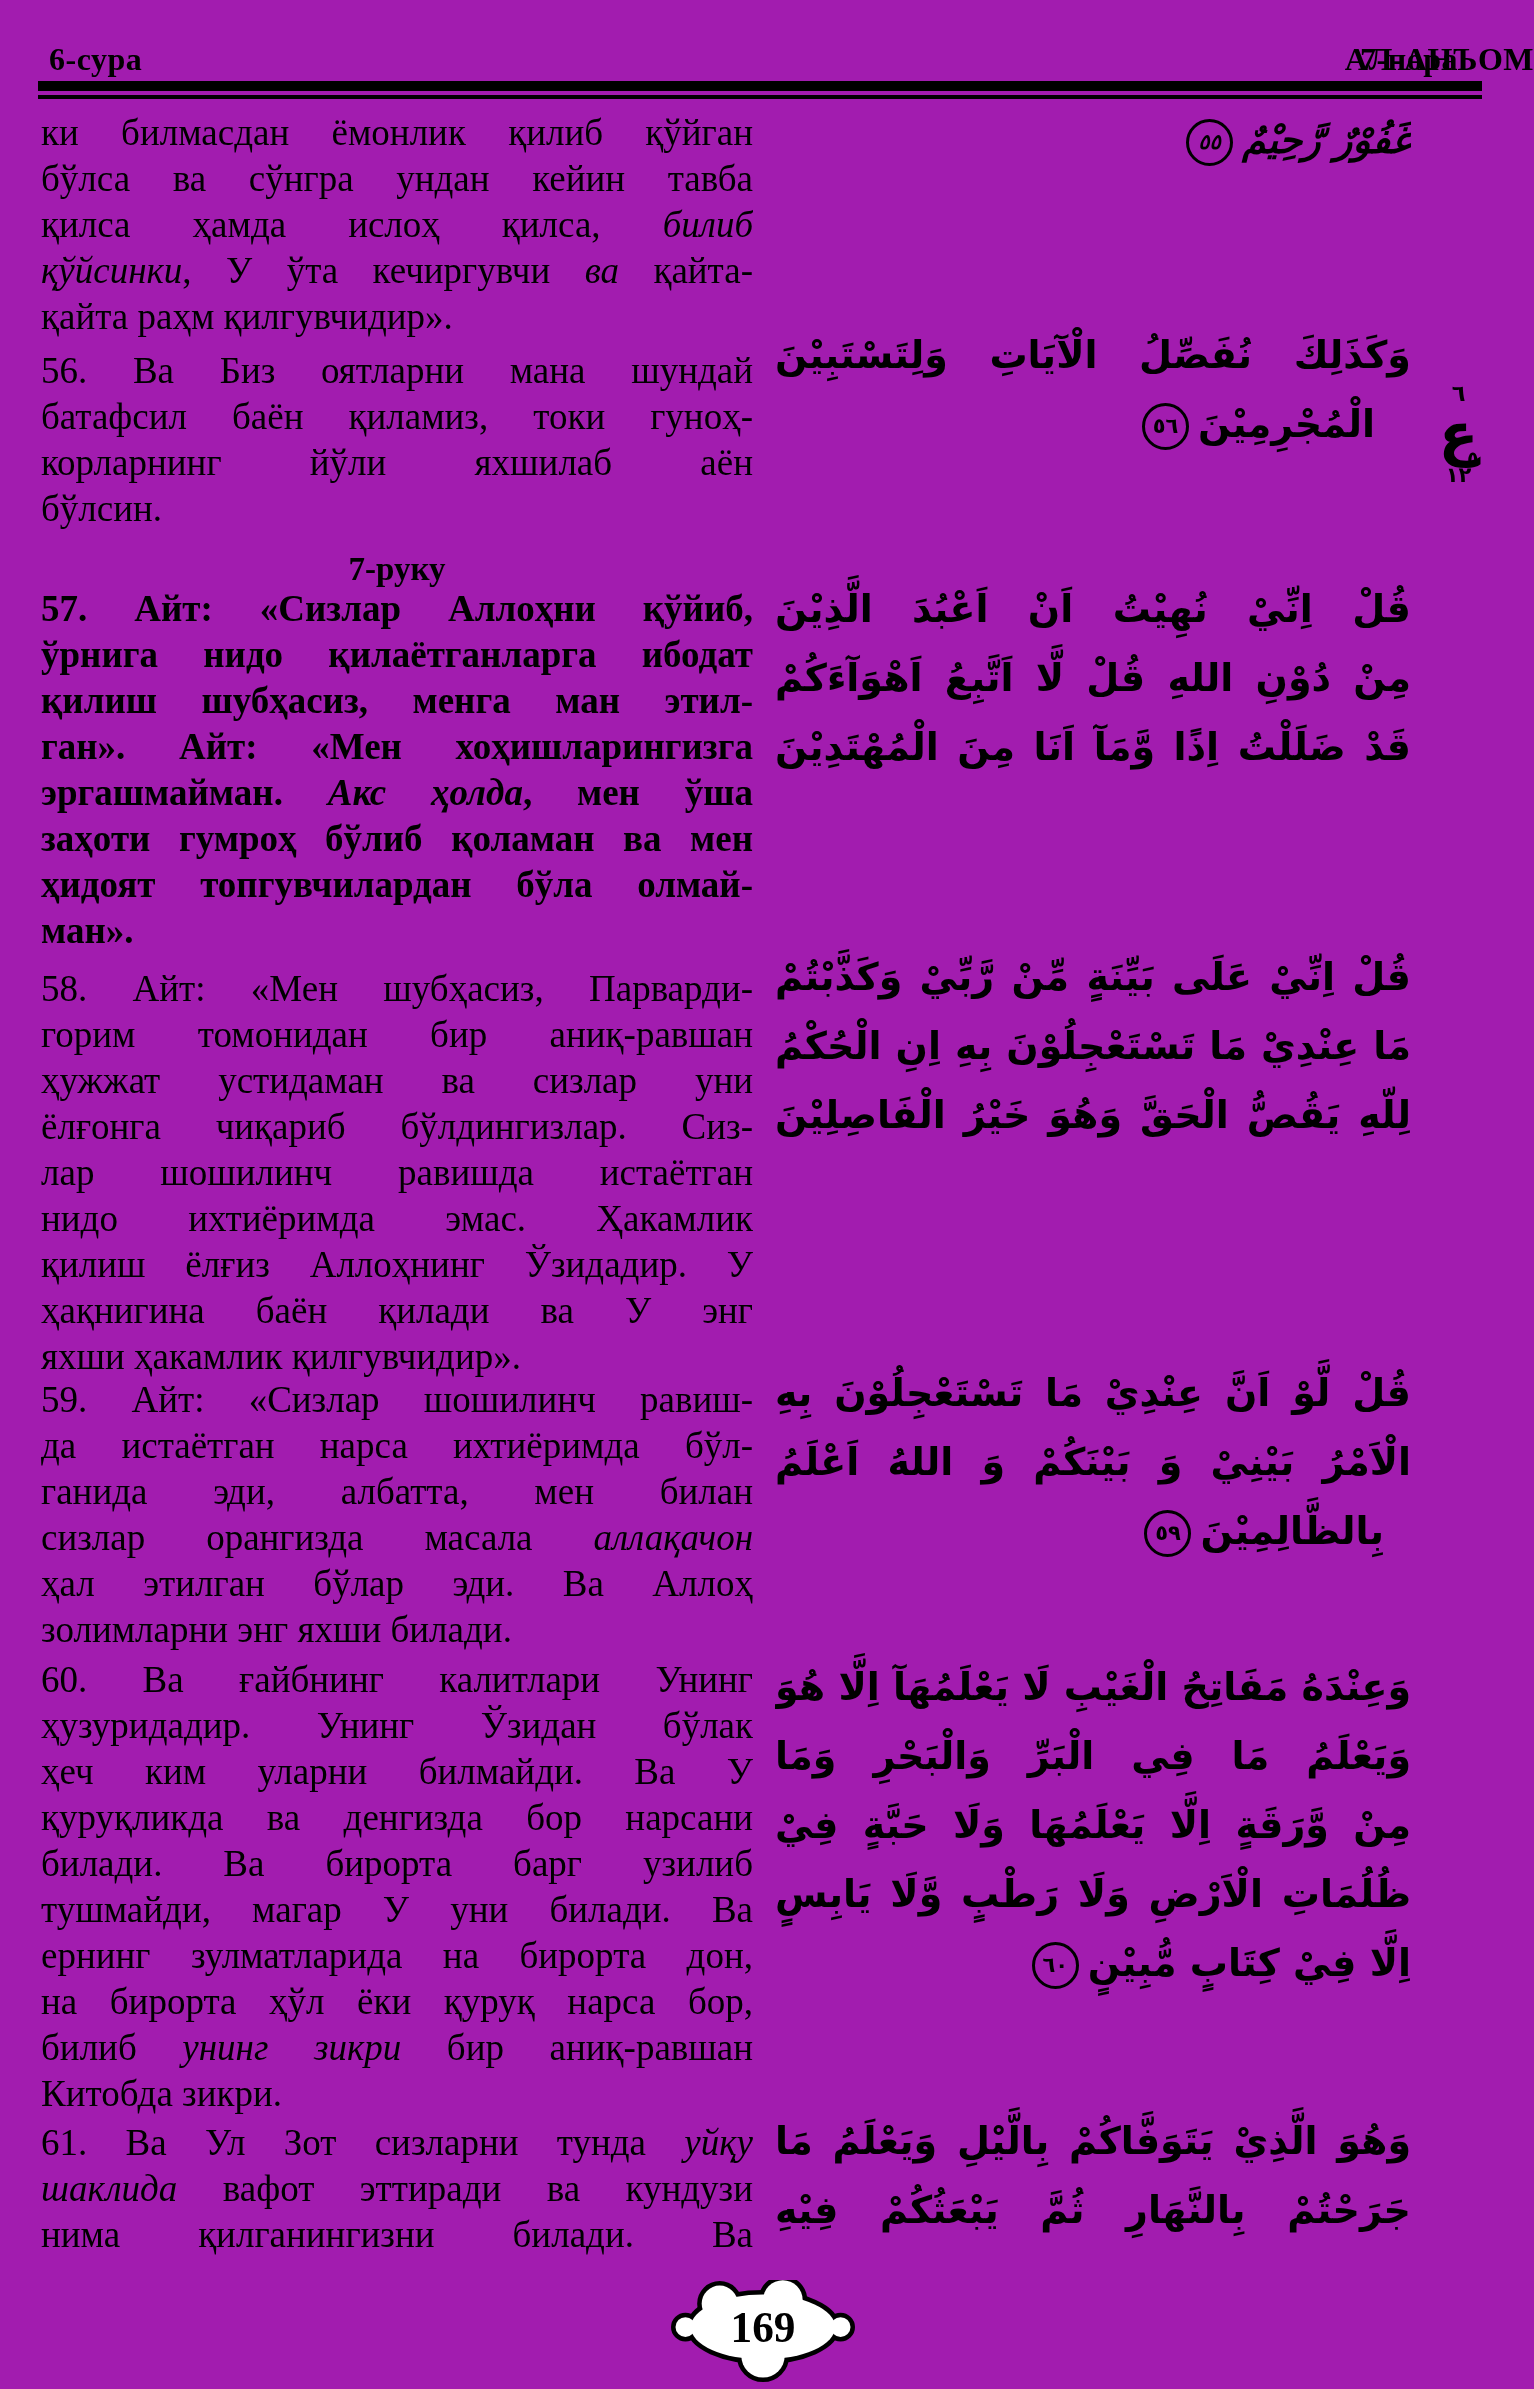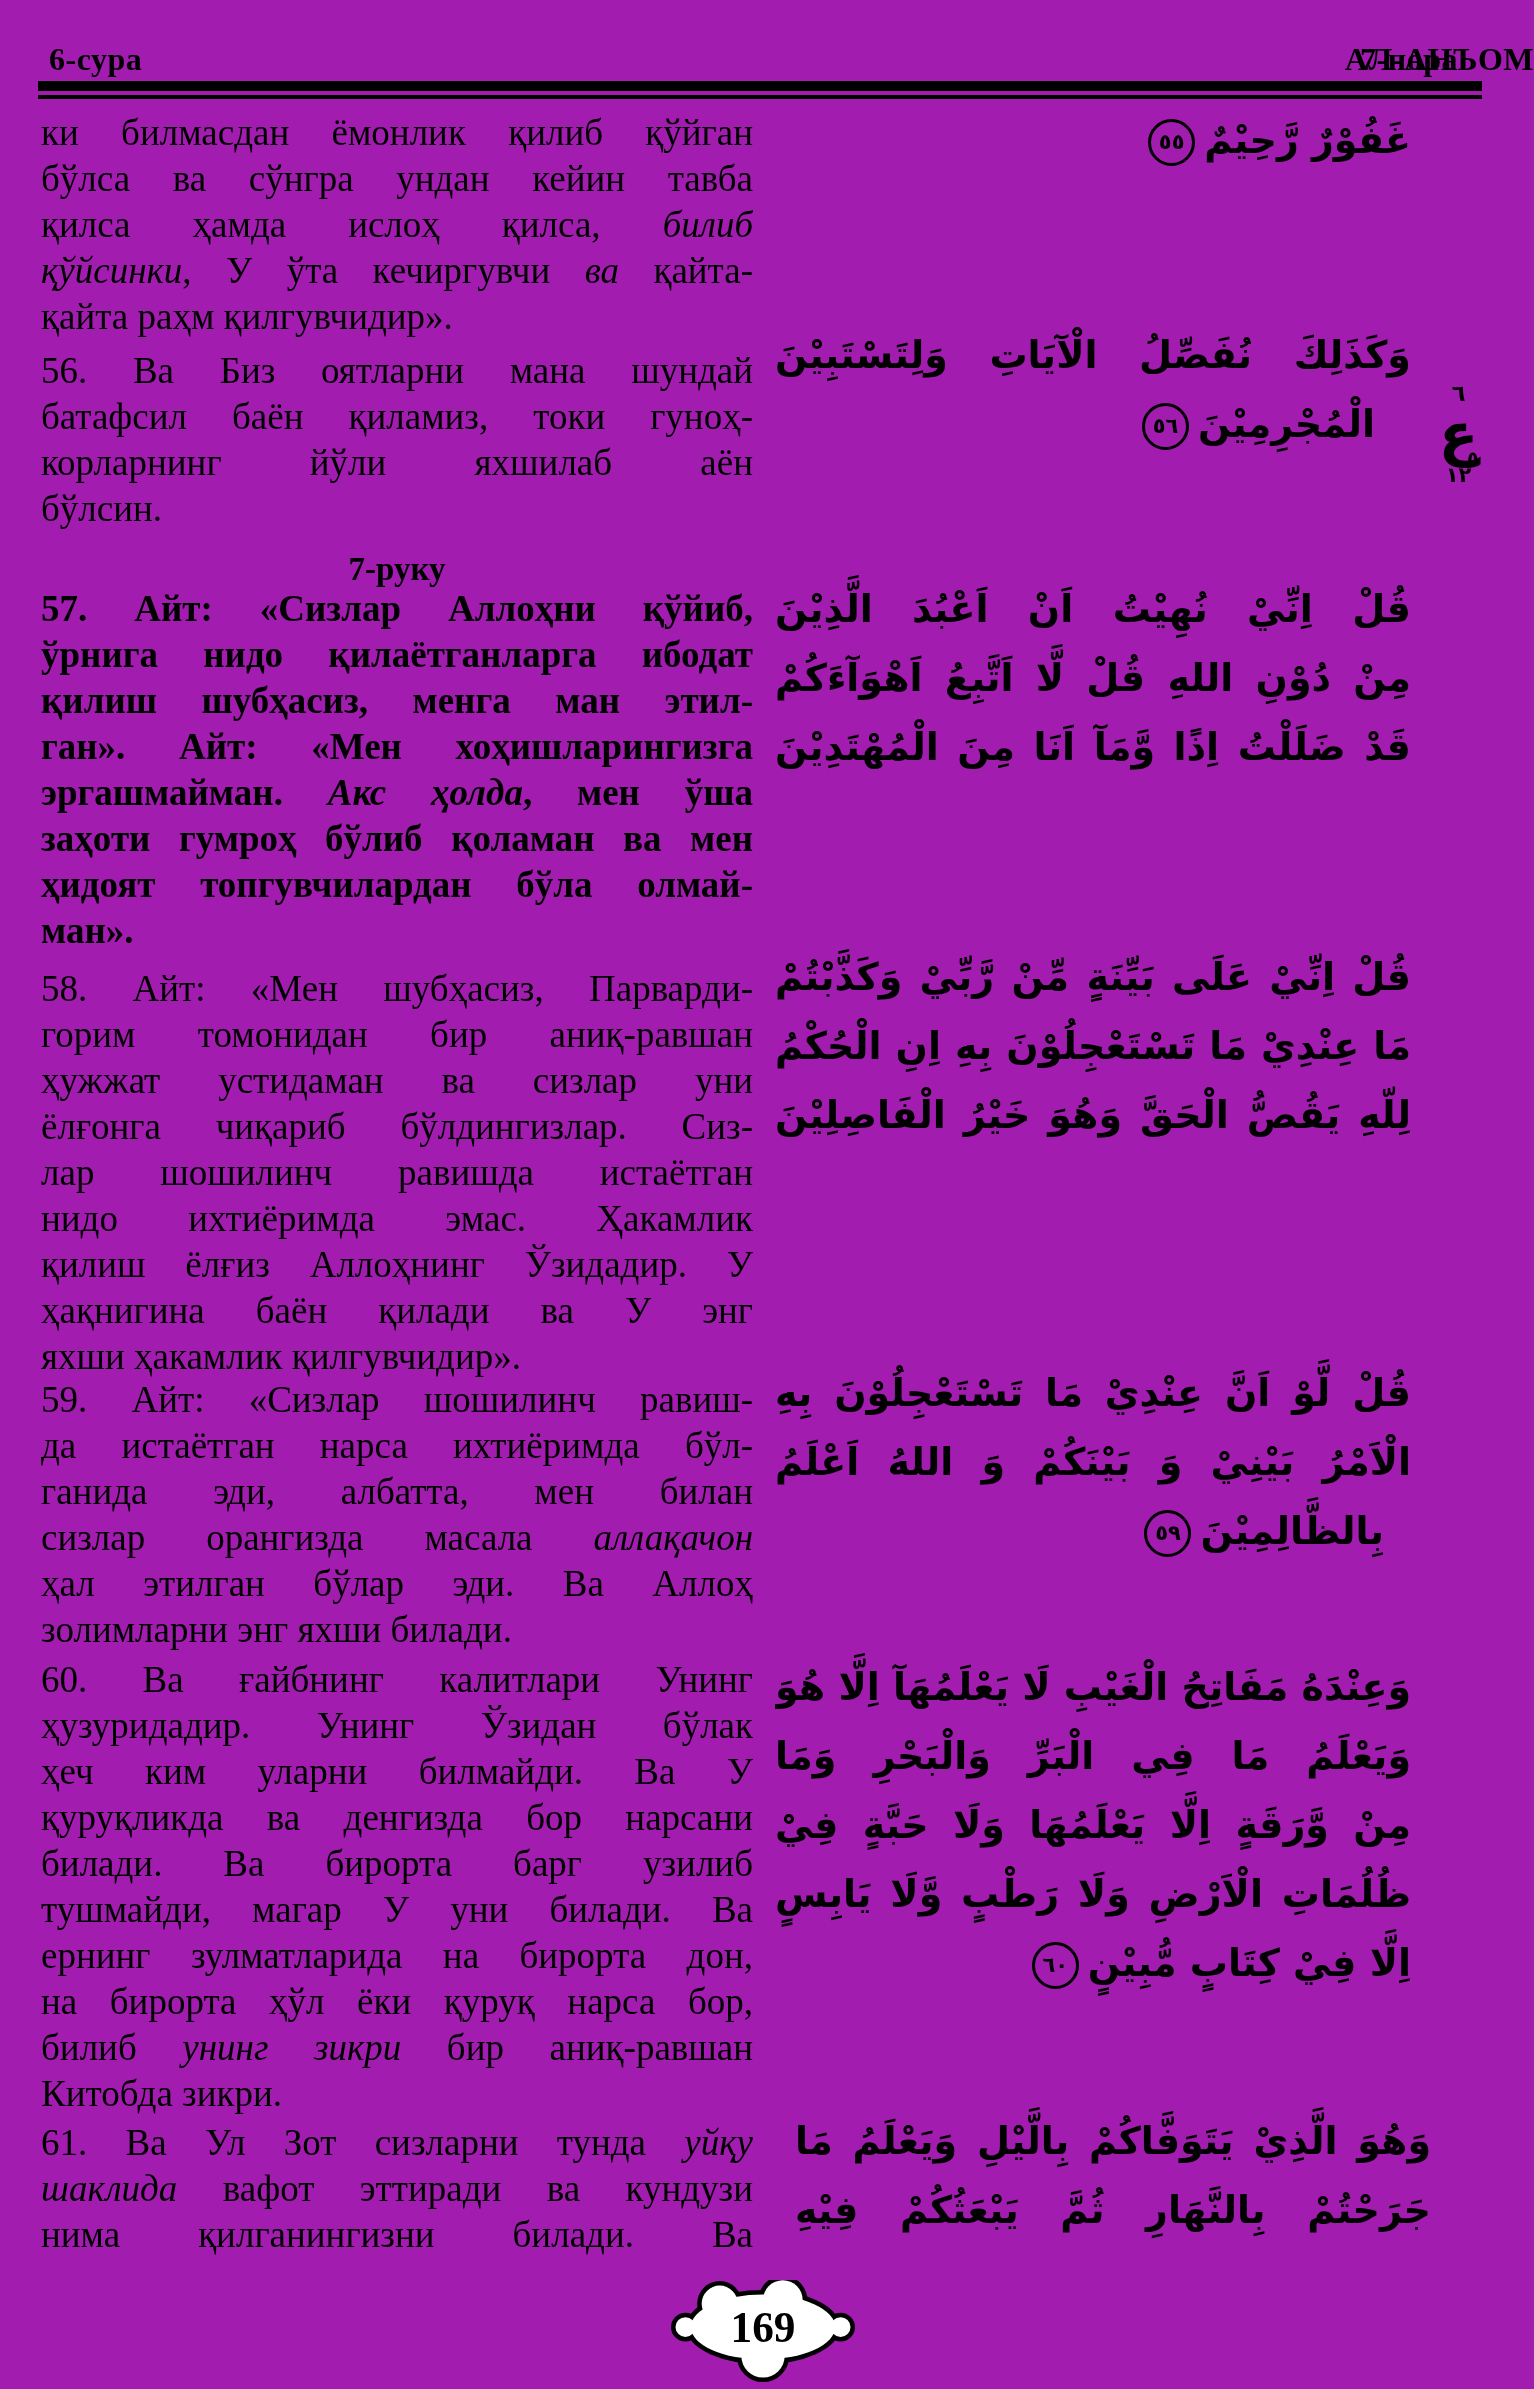--- a/index.html
+++ b/index.html
@@ -172,21 +172,21 @@
       <div class="cline"><span>ернинг зулматларида на бирорта дон,</span></div>
       <div class="cline"><span>на бирорта ҳўл ёки қуруқ нарса бор,</span></div>
       <div class="cline"><span>билиб </span><i>унинг зикри</i><span> бир аниқ-равшан</span></div>
       <div class="cline last"><span>Китобда зикри.</span></div>
     </div>
     <div class="cyr-par" style="top: 2120px;">
       <div class="cline"><span>61. Ва Ул Зот сизларни тунда </span><i>уйқу</i></div>
       <div class="cline"><i>шаклида</i><span> вафот эттиради ва кундузи</span></div>
       <div class="cline"><span>нима қилганингизни билади. Ва</span></div>
     </div>
-    <div class="ar-block" style="top: 106px;">
+    <div class="ar-block" style="top: 106px; font-style: italic;">
       <div class="aline"><span>غَفُوْرٌ رَّحِيْمٌ</span><span class="vnum">٥٥</span></div>
     </div>
     <div class="ar-block" style="top: 321px;">
       <div class="aline j"><span>وَكَذَلِكَ نُفَصِّلُ الْآيَاتِ وَلِتَسْتَبِيْنَ سَبِيْلُ</span></div>
       <div class="aline" style="padding-right: 36px;"><span>الْمُجْرِمِيْنَ</span><span class="vnum">٥٦</span></div>
     </div>
     <div class="ar-block" style="top: 575px;">
       <div class="aline j"><span>قُلْ اِنِّيْ نُهِيْتُ اَنْ اَعْبُدَ الَّذِيْنَ تَدْعُوْنَ</span></div>
       <div class="aline j"><span>مِنْ دُوْنِ اللهِ قُلْ لَّا اَتَّبِعُ اَهْوَآءَكُمْ</span></div>
       <div class="aline j"><span>قَدْ ضَلَلْتُ اِذًا وَّمَآ اَنَا مِنَ الْمُهْتَدِيْنَ</span></div>
@@ -201,18 +201,18 @@
       <div class="aline j"><span>الْاَمْرُ بَيْنِيْ وَ بَيْنَكُمْ وَ اللهُ اَعْلَمُ</span></div>
       <div class="aline" style="padding-right: 27px;"><span>بِالظَّالِمِيْنَ</span><span class="vnum">٥٩</span></div>
     </div>
     <div class="ar-block" style="top: 1653px;">
       <div class="aline j"><span>وَعِنْدَهُ مَفَاتِحُ الْغَيْبِ لَا يَعْلَمُهَآ اِلَّا هُوَ</span></div>
       <div class="aline j"><span>وَيَعْلَمُ مَا فِي الْبَرِّ وَالْبَحْرِ وَمَا تَسْقُطُ</span></div>
       <div class="aline j"><span>مِنْ وَّرَقَةٍ اِلَّا يَعْلَمُهَا وَلَا حَبَّةٍ فِيْ</span></div>
       <div class="aline j"><span>ظُلُمَاتِ الْاَرْضِ وَلَا رَطْبٍ وَّلَا يَابِسٍ</span></div>
       <div class="aline"><span>اِلَّا فِيْ كِتَابٍ مُّبِيْنٍ</span><span class="vnum">٦٠</span></div>
     </div>
-    <div class="ar-block" style="top: 2107px; margin-left: 20px;">
+    <div class="ar-block" style="top: 2107px;">
       <div class="aline j"><span>وَهُوَ الَّذِيْ يَتَوَفَّاكُمْ بِالَّيْلِ وَيَعْلَمُ مَا</span></div>
       <div class="aline j"><span>جَرَحْتُمْ بِالنَّهَارِ ثُمَّ يَبْعَثُكُمْ فِيْهِ</span></div>
     </div>
   </div>
 
 
 </body></html>

